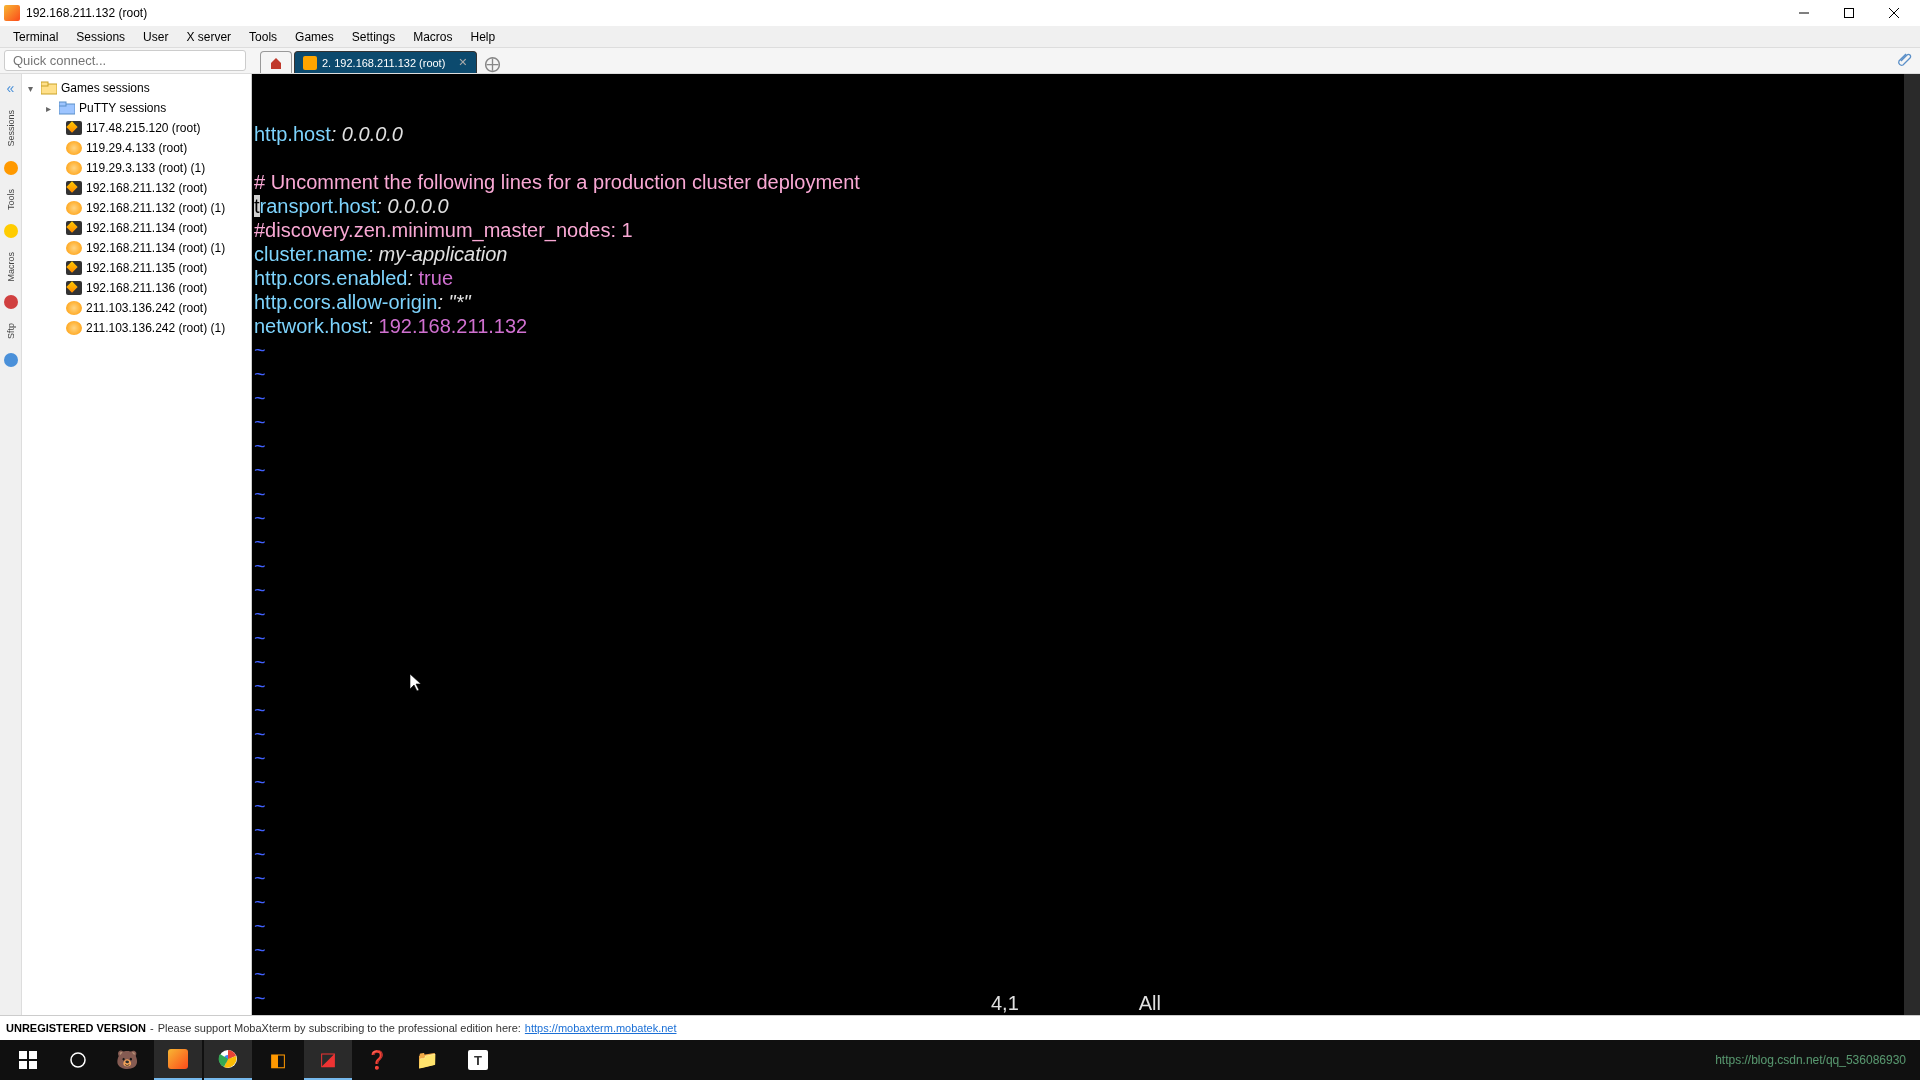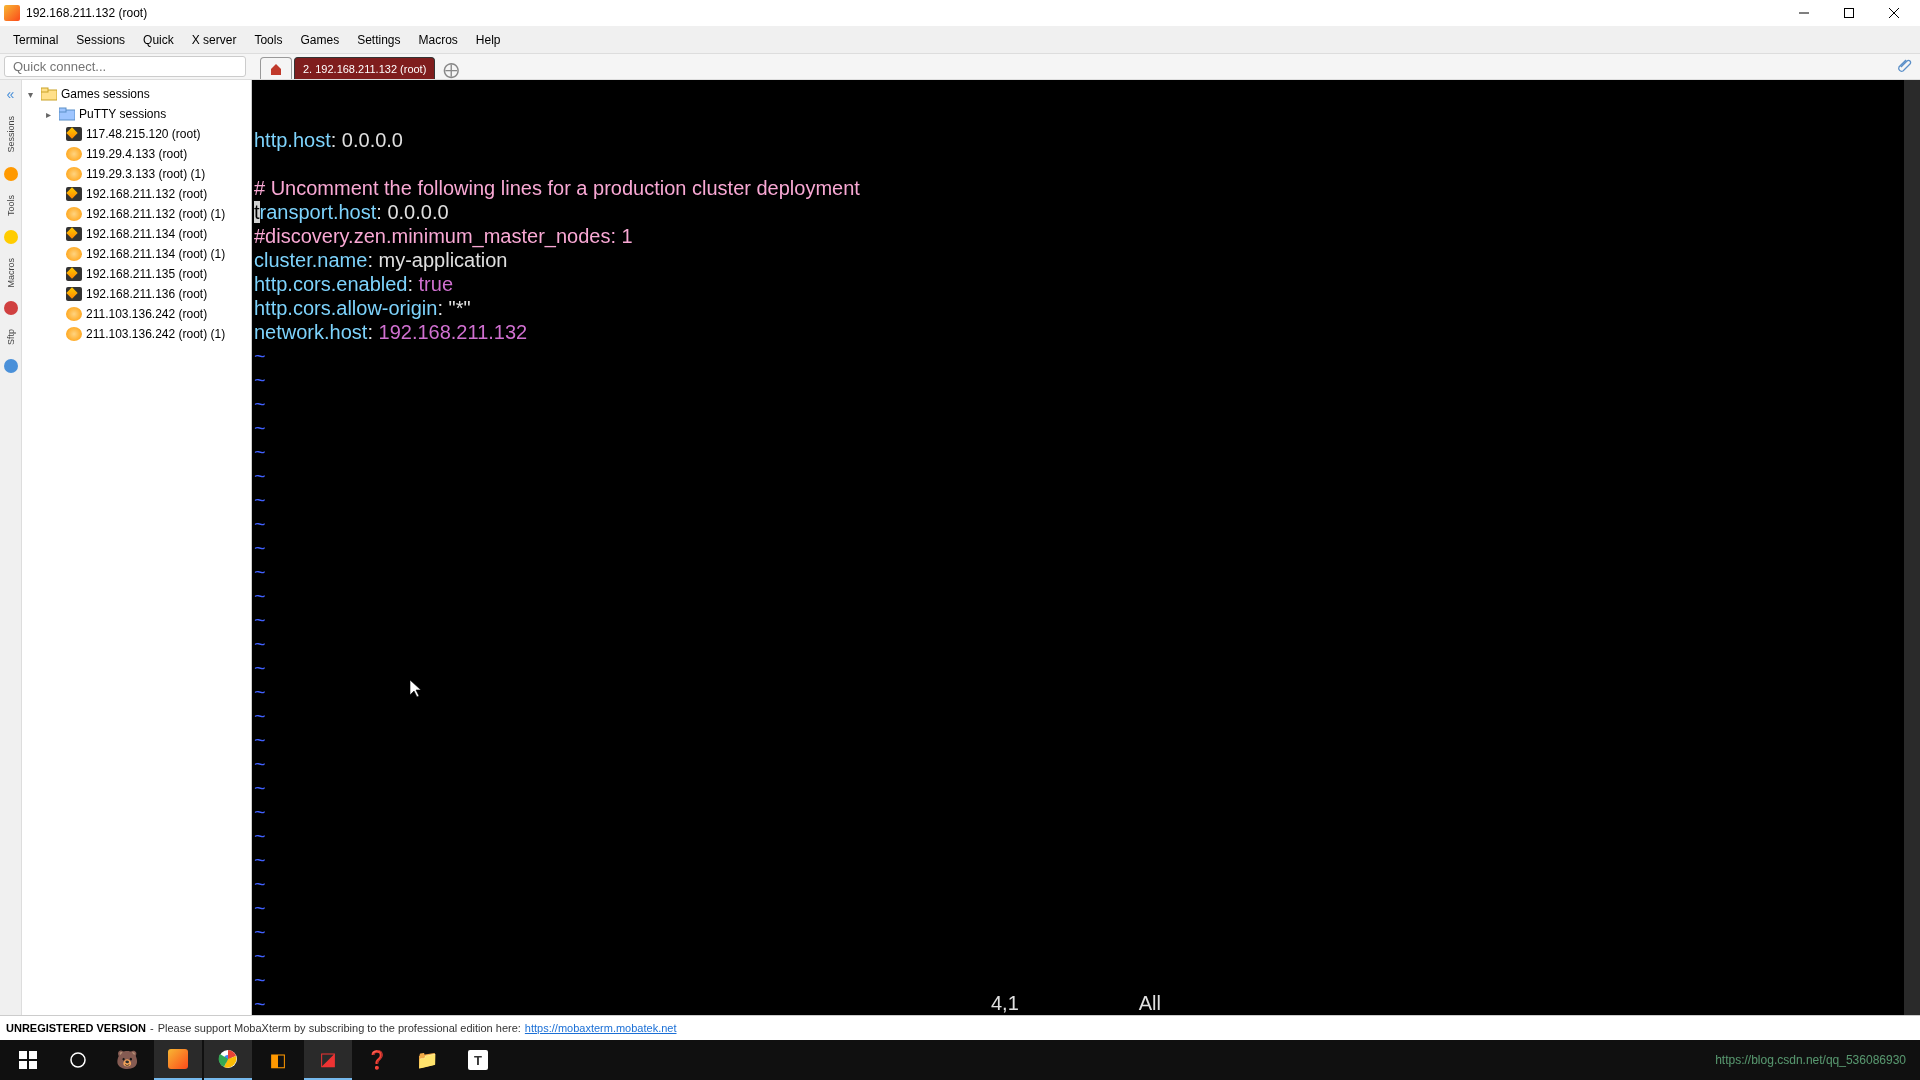--- a/index.html
+++ b/index.html
@@ -6,30 +6,30 @@
 body { width: 1920px; height: 1080px; overflow: hidden; background: #fff; display: flex; flex-direction: column; }
 
 
 .titlebar { height: 26px; background: #fff; display: flex; align-items: center; padding: 0 4px; font-size: 12px; }
 .titlebar .appicon { width: 16px; height: 16px; background: linear-gradient(135deg,#f7b733,#fc4a1a); border-radius: 2px; margin-right: 6px; }
 .titlebar .title { flex: 0 0 auto; }
 .titlebar .spacer { flex: 1; }
 .winbtn { width: 45px; height: 26px; display: flex; align-items: center; justify-content: center; color: #000; }
 
 
-.menubar { height: 28px; background: #f0f0f0; display: flex; align-items: center; padding: 0 4px; font-size: 12px; border-bottom: 1px solid #ddd; }
+.menubar { height: 22px; background: #f0f0f0; display: flex; align-items: center; padding: 0 4px; font-size: 12px; border-bottom: 1px solid #ddd; }
 .menuitem { padding: 2px 9px; cursor: default; }
 
 
 .quickrow { height: 26px; display: flex; align-items: stretch; background: #f5f5f5; border-bottom: 1px solid #ddd; }
 .quickconnect { width: 242px; margin: 2px 4px; border: 1px solid #ccc; border-radius: 3px; padding: 2px 8px; font-size: 13px; color: #666; background: #fff; }
 .tabstrip { flex: 1; display: flex; align-items: flex-end; padding-left: 10px; gap: 2px; }
 .tab { height: 22px; display: flex; align-items: center; padding: 0 8px; font-size: 11px; gap: 5px; border: 1px solid #999; border-bottom: none; border-radius: 4px 4px 0 0; background: #e8e8e8; }
 .tab.home { background: #f5f5f5; }
-.tab.active { background: #7f1d1d; color: #fff; border-color: #333; flex-direction: column; }
+.tab.active { background: #0c4a6e; color: #fff; border-color: #333; }
 .tab .ticon { width: 14px; height: 14px; background: #ffa500; border-radius: 2px; display: inline-block; }
 .tab .homeicon { width: 14px; height: 14px; display: inline-block; }
 .tab .close { margin-left: 8px; color: #aaa; }
 .tabadd { width: 28px; display: flex; align-items: center; justify-content: center; color: #888; }
 .clipicon { width: 30px; display: flex; align-items: center; justify-content: center; color: #5a8fc8; }
 
 
 .mainrow { flex: 1; display: flex; min-height: 0; }
 .leftrail { width: 22px; background: #f0f0f0; border-right: 1px solid #ddd; display: flex; flex-direction: column; align-items: center; padding-top: 6px; gap: 12px; font-size: 9px; }
 .railitem { writing-mode: vertical-rl; transform: rotate(180deg); color: #444; padding: 2px 0; }
@@ -46,21 +46,21 @@
 .sessicon { width: 16px; height: 14px; display: inline-block; border-radius: 2px; }
 .sessicon.y { background: #333; position: relative; }
 .sessicon.y::after { content:""; position:absolute; left:2px; top:2px; width:8px; height:8px; background:linear-gradient(135deg,#ffcc00,#ff8800); transform:rotate(45deg); }
 .sessicon.o { background: radial-gradient(circle,#ffd480,#ff9900); border-radius:50%; }
 
 
 .terminal { flex: 1; background: #000; color: #fff; font-family: "Consolas","Courier New",monospace; font-size: 20px; line-height: 24px; padding: 0 2px; position: relative; overflow: hidden; white-space: pre; }
 .t-cyan { color: #7dd3fc; }
 .t-blue { color: #f9a8d4; }
 .t-mag { color: #d070d0; }
-.t-white { color: #e0e0e0; }
+.t-white { color: #e0e0e0; font-style: italic; }
 .cursor-block { background: #d0d0d0; color: #000; }
 .tilde { color: #4060ff; }
 .statusline { position: absolute; bottom: 0; right: 0; width: 100%; display: flex; justify-content: center; gap: 120px; padding-right: 20px; color: #e0e0e0; }
 .termscroll { position: absolute; right: 0; top: 0; bottom: 0; width: 16px; background: #2a2a2a; }
 
 
 .footer { height: 20px; background: #fff; border-top: 1px solid #ccc; display: flex; align-items: center; font-size: 11px; padding: 12px 6px; color: #333; gap: 4px; }
 .footer .unreg { font-weight: bold; color: #000; }
 .footer a { color: #1a6fd6; }
 
@@ -95,21 +95,21 @@
       <svg width="10" height="10">
         <line x1="0" y1="0" x2="10" y2="10" stroke="currentColor"></line>
         <line x1="10" y1="0" x2="0" y2="10" stroke="currentColor"></line>
       </svg>
     </div>
 </div>
 
 <div class="menubar">
   <span class="menuitem">Terminal</span>
   <span class="menuitem">Sessions</span>
-  <span class="menuitem">Quick</span>
+  <span class="menuitem">User</span>
   <span class="menuitem">X server</span>
   <span class="menuitem">Tools</span>
   <span class="menuitem">Games</span>
   <span class="menuitem">Settings</span>
   <span class="menuitem">Macros</span>
   <span class="menuitem">Help</span>
 </div>
 
 <div class="quickrow">
   <input class="quickconnect" placeholder="Quick connect..." style="">

